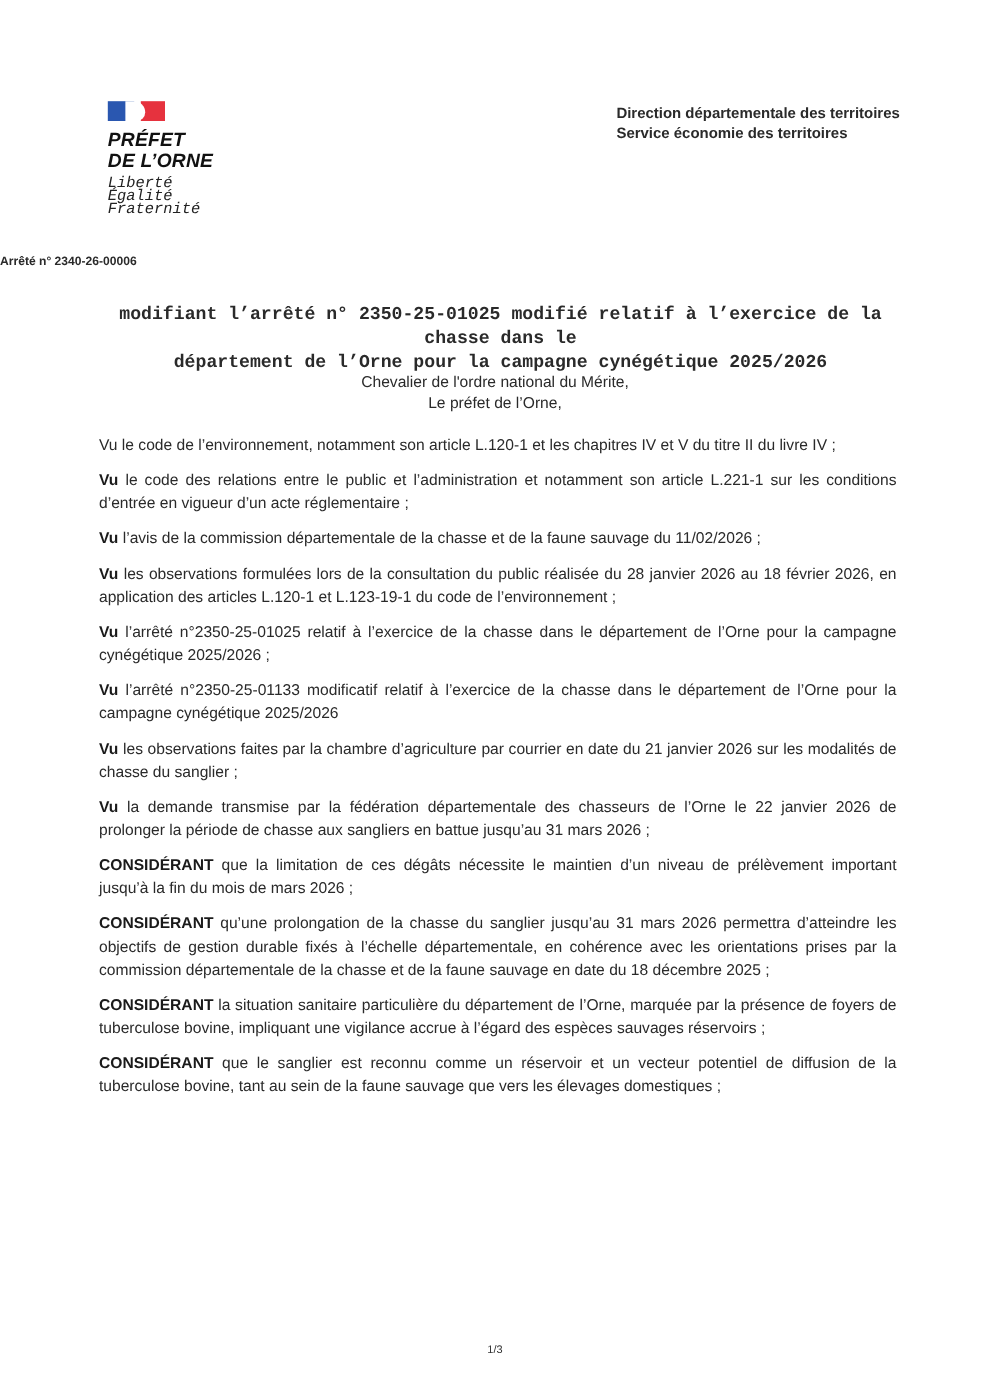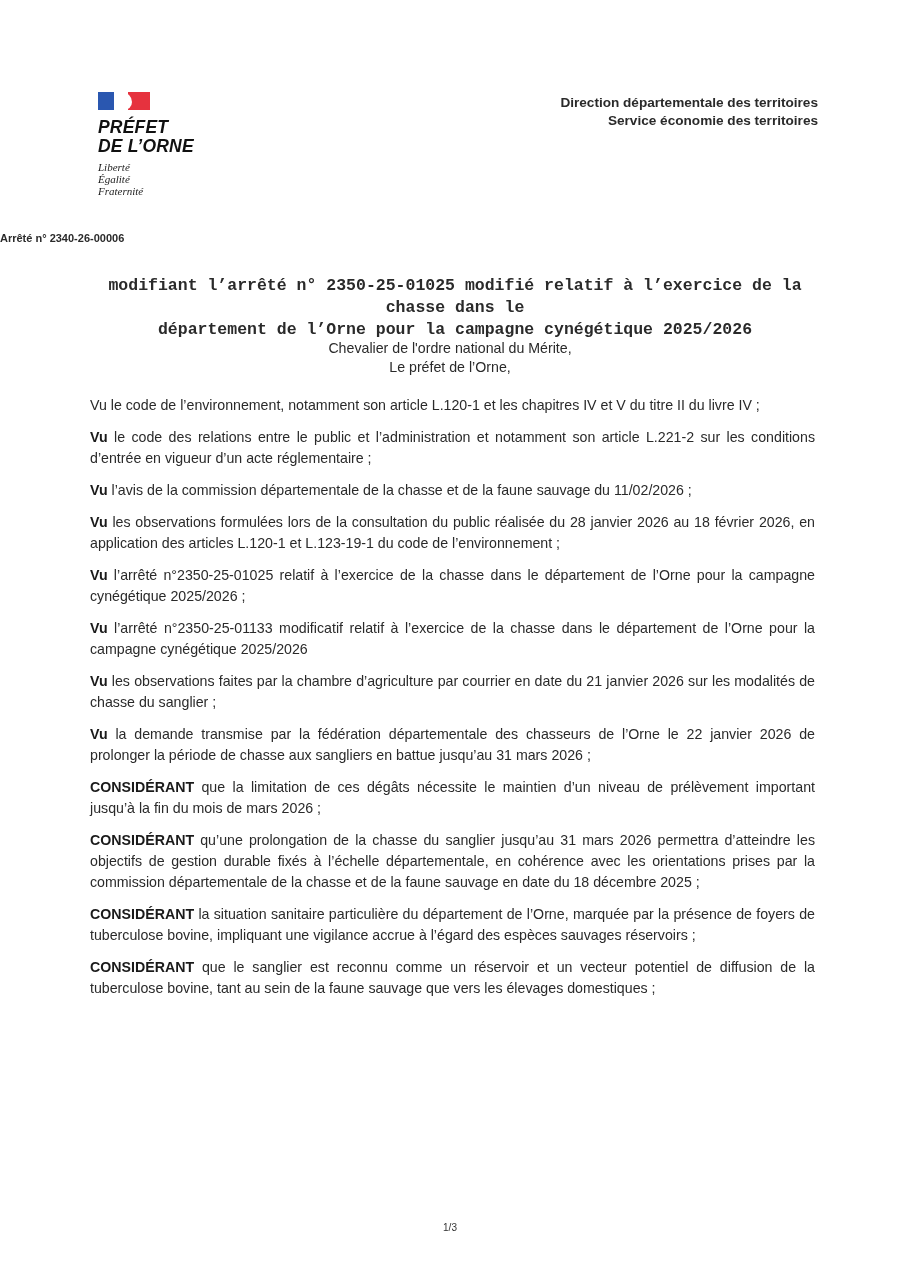--- a/index.html
+++ b/index.html
@@ -10,25 +10,25 @@
     }
     .logo { position: absolute; left: 98px; top: 92px; }
     .flag { position: relative; width: 52px; height: 20px; }
     .flag .blue { position: absolute; left: 0; top: 0; width: 24px; height: 18px; background: #2a57b0; }
     .flag .red { position: absolute; left: 30px; top: 0; width: 22px; height: 18px; background: #e6323e; }
     .flag .profile { position: absolute; left: 16px; top: 0; width: 18px; height: 18px; background: #ffffff; border-radius: 0 10px 8px 0; }
     .logo-title {
       margin-top: 6px; font-weight: bold; font-size: 17.5px; line-height: 19px; letter-spacing: 0.2px; color: #111; font-style: italic;
     }
     .motto {
-      margin-top: 5px; font-family: Liberation Serif, serif; font-style: italic;
-      font-size: 11px; line-height: 12px; color: #222;
+      margin-top: 5px; font-family: Liberation Mono, monospace; font-style: italic;
+      font-size: 14px; line-height: 12px; color: #222;
     }
     .header-right {
-      position: absolute; right: 82px; top: 94px; text-align: right;
+      position: absolute; right: 82px; top: 94px; 
       font-weight: bold; font-size: 13.6px; line-height: 18px; color: #2a2a2a;
     }
     .arrete-number {
       position: absolute; left: 0; right: 0; top: 232px; text-align: left;
       font-weight: bold; font-size: 11px; color: #2a2a2a;
     }
     .arrete-title {
       position: absolute; left: 90px; right: 80px; top: 275px; text-align: center;
       font-weight: bold; font-size: 16.5px; line-height: 22px; color: #2a2a2a; font-family: Liberation Mono, monospace;
     }
@@ -79,21 +79,21 @@
   <div>département de l’Orne pour la campagne cynégétique 2025/2026</div>
 </div>
 
 <div class="prefect">
   <div>Chevalier de l'ordre national du Mérite,</div>
   <div>Le préfet de l’Orne,</div>
 </div>
 
 <div class="body-text" id="body-text">
     <p class="para"><span>Vu</span><span> le code de l’environnement, notamment son article L.120-1 et les chapitres IV et V du titre II du livre IV ;</span></p>
-    <p class="para"><b>Vu</b><span> le code des relations entre le public et l’administration et notamment son article L.221-2 sur les conditions d’entrée en vigueur d’un acte réglementaire ;</span></p>
+    <p class="para"><b>Vu</b><span> le code des relations entre le public et l’administration et notamment son article L.221-1 sur les conditions d’entrée en vigueur d’un acte réglementaire ;</span></p>
     <p class="para"><b>Vu</b><span> l’avis de la commission départementale de la chasse et de la faune sauvage du 11/02/2026 ;</span></p>
     <p class="para"><b>Vu</b><span> les observations formulées lors de la consultation du public réalisée du 28 janvier 2026 au 18 février 2026, en application des articles L.120-1 et L.123-19-1 du code de l’environnement ;</span></p>
     <p class="para"><b>Vu</b><span> l’arrêté n°2350-25-01025 relatif à l’exercice de la chasse dans le département de l’Orne pour la campagne cynégétique 2025/2026 ;</span></p>
     <p class="para"><b>Vu</b><span> l’arrêté n°2350-25-01133 modificatif relatif à l’exercice de la chasse dans le département de l’Orne pour la campagne cynégétique 2025/2026</span></p>
     <p class="para"><b>Vu</b><span> les observations faites par la chambre d’agriculture par courrier en date du 21 janvier 2026 sur les modalités de chasse du sanglier ;</span></p>
     <p class="para"><b>Vu</b><span> la demande transmise par la fédération départementale des chasseurs de l’Orne le 22 janvier 2026 de prolonger la période de chasse aux sangliers en battue jusqu’au 31 mars 2026 ;</span></p>
     <p class="para"><b>CONSIDÉRANT</b><span> que la limitation de ces dégâts nécessite le maintien d’un niveau de prélèvement important jusqu’à la fin du mois de mars 2026 ;</span></p>
     <p class="para"><b>CONSIDÉRANT</b><span> qu’une prolongation de la chasse du sanglier jusqu’au 31 mars 2026 permettra d’atteindre les objectifs de gestion durable fixés à l’échelle départementale, en cohérence avec les orientations prises par la commission départementale de la chasse et de la faune sauvage en date du 18 décembre 2025 ;</span></p>
     <p class="para"><b>CONSIDÉRANT</b><span> la situation sanitaire particulière du département de l’Orne, marquée par la présence de foyers de tuberculose bovine, impliquant une vigilance accrue à l’égard des espèces sauvages réservoirs ;</span></p>
     <p class="para"><b>CONSIDÉRANT</b><span> que le sanglier est reconnu comme un réservoir et un vecteur potentiel de diffusion de la tuberculose bovine, tant au sein de la faune sauvage que vers les élevages domestiques ;</span></p>

